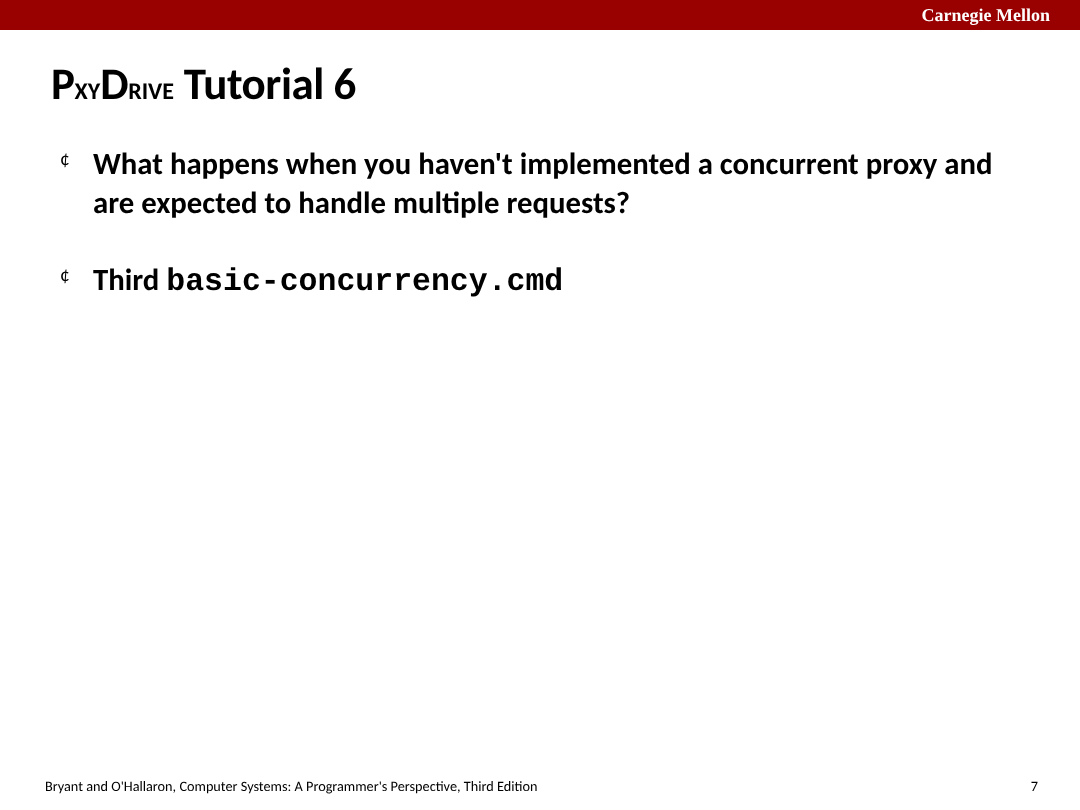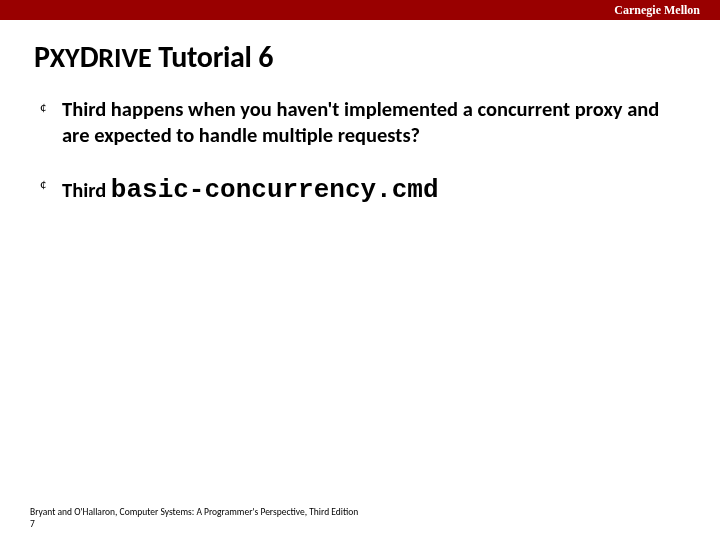--- a/index.html
+++ b/index.html
@@ -2,44 +2,44 @@
 <html><head>
 <meta charset="utf-8">
 <style>
   * { margin: 0; padding: 0; box-sizing: border-box; }
   html, body { width: 720px; height: 540px; font-family: Calibri, "Segoe UI", Arial, sans-serif; background: #fff; color: #000; }
   .slide { position: relative; width: 720px; height: 540px; }
   .topbar { height: 20px; background: #990000; display: flex; justify-content: flex-end; align-items: center; padding-right: 20px; }
   .topbar span { color: #fff; font-family: "Times New Roman", serif; font-weight: bold; font-size: 12px; }
   .title { padding: 18px 0 12px 34px; font-size: 30px; font-weight: bold; letter-spacing: -0.3px; }
   .title .big { font-size: 30px; }
-  .title .sc { font-size: 28px; letter-spacing: 0; }
+  .title .sc { font-size: 16px; letter-spacing: 0; }
   .title .rest { font-size: 30px; }
   .body { padding: 10px 40px 0 62px; }
   .item { position: relative; margin-bottom: 26px; }
   .item::before { content: "\00a2"; position: absolute; left: -22px; top: 2px; font-size: 13px; }
   .item-text { font-size: 20.5px; font-weight: bold; line-height: 1.25; }
-  .mono { font-family: "Courier New", monospace; font-weight: bold; font-size: 26px; }
-  .footer { position: absolute; bottom: 10px; left: 0; right: 0; display: flex; justify-content: space-between; padding: 0 28px 0 30px; font-size: 9.5px; color: #000; flex-direction: column; }
+  .mono { font-family: "Courier New", monospace; font-weight: bold; font-size: 21px; }
+  .footer { position: absolute; bottom: 10px; left: 0; right: 0; display: flex; justify-content: space-between; padding: 0 28px 0 30px; font-size: 9.5px; color: #000; }
 </style>
 </head>
 <body>
 
 <div class="slide">
   <div class="topbar">
     <span>Carnegie Mellon</span>
   </div>
 
   <div class="title">
     <span class="big">P</span><span class="sc">XY</span><span class="big">D</span><span class="sc">RIVE</span><span class="rest"> Tutorial 6</span>
   </div>
 
   <div class="body">
     <div class="item">
-      <div class="item-text">Third happens when you haven't implemented a concurrent proxy and are expected to handle multiple requests?</div>
+      <div class="item-text">What happens when you haven't implemented a concurrent proxy and are expected to handle multiple requests?</div>
     </div>
     <div class="item">
       <div class="item-text">
         <span>Third </span><span class="mono">basic-concurrency.cmd</span>
       </div>
     </div>
   </div>
 
   <div class="footer">
     <span>Bryant and O'Hallaron, Computer Systems: A Programmer's Perspective, Third Edition</span>

